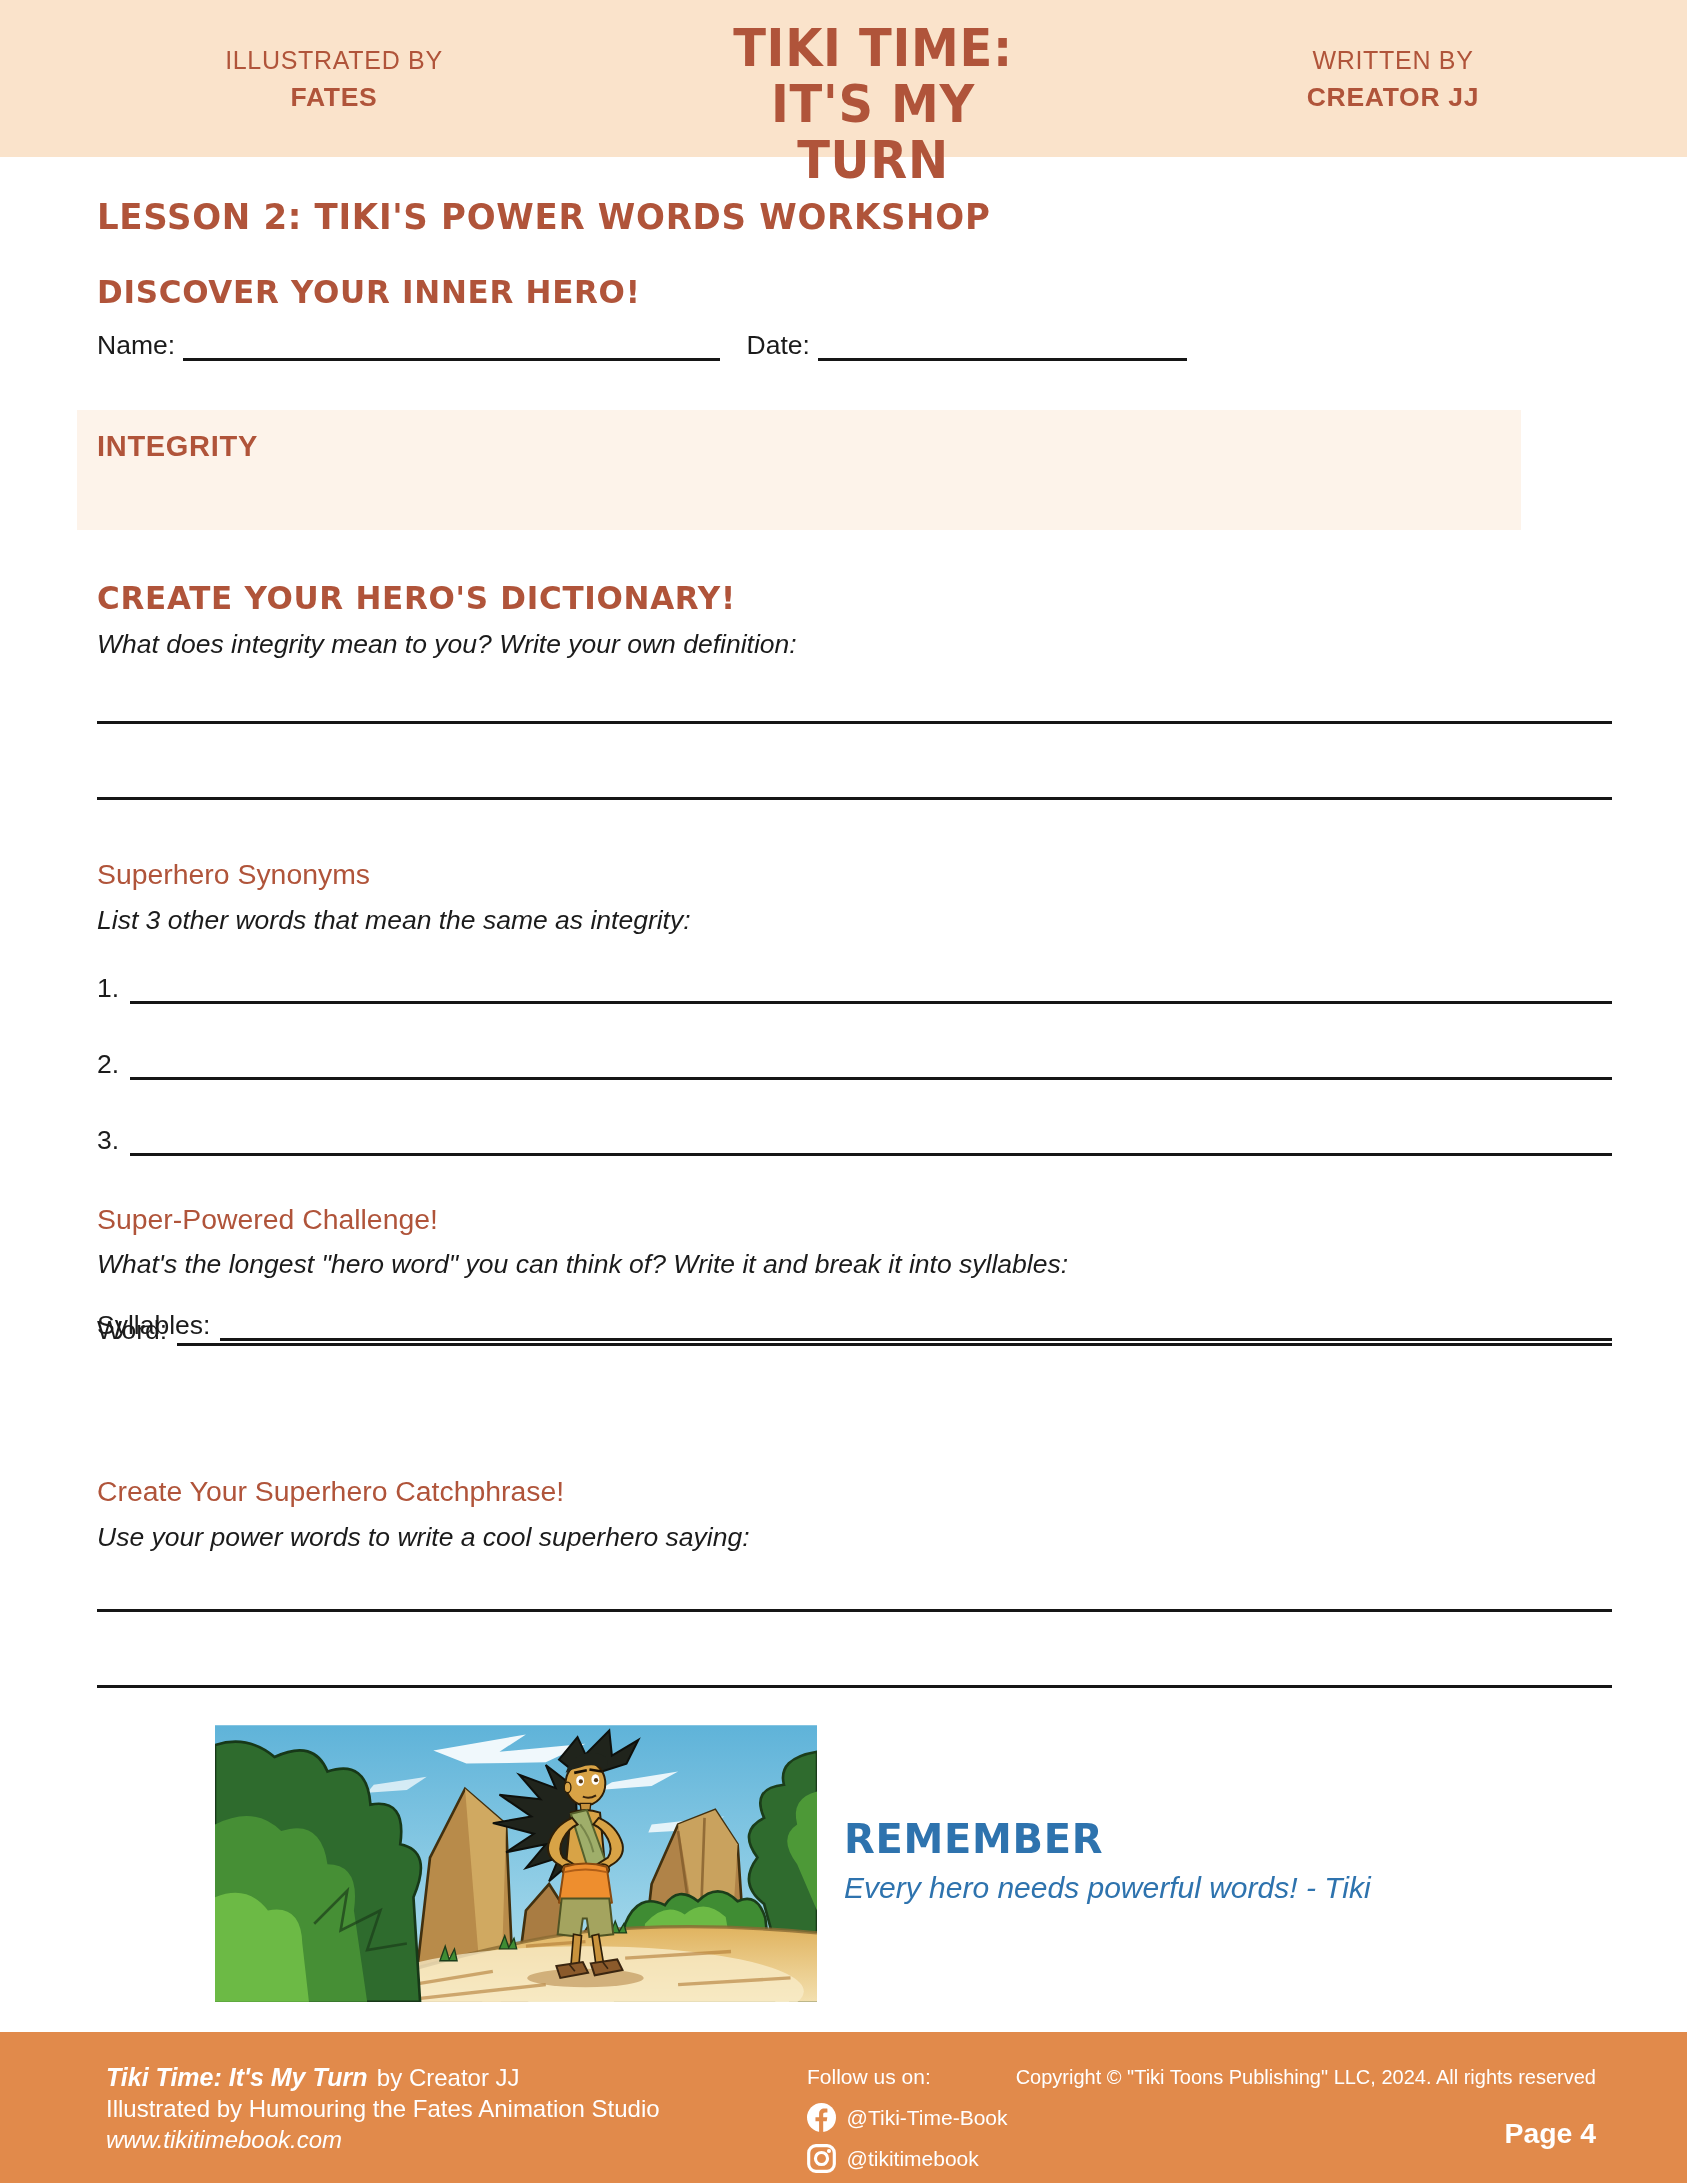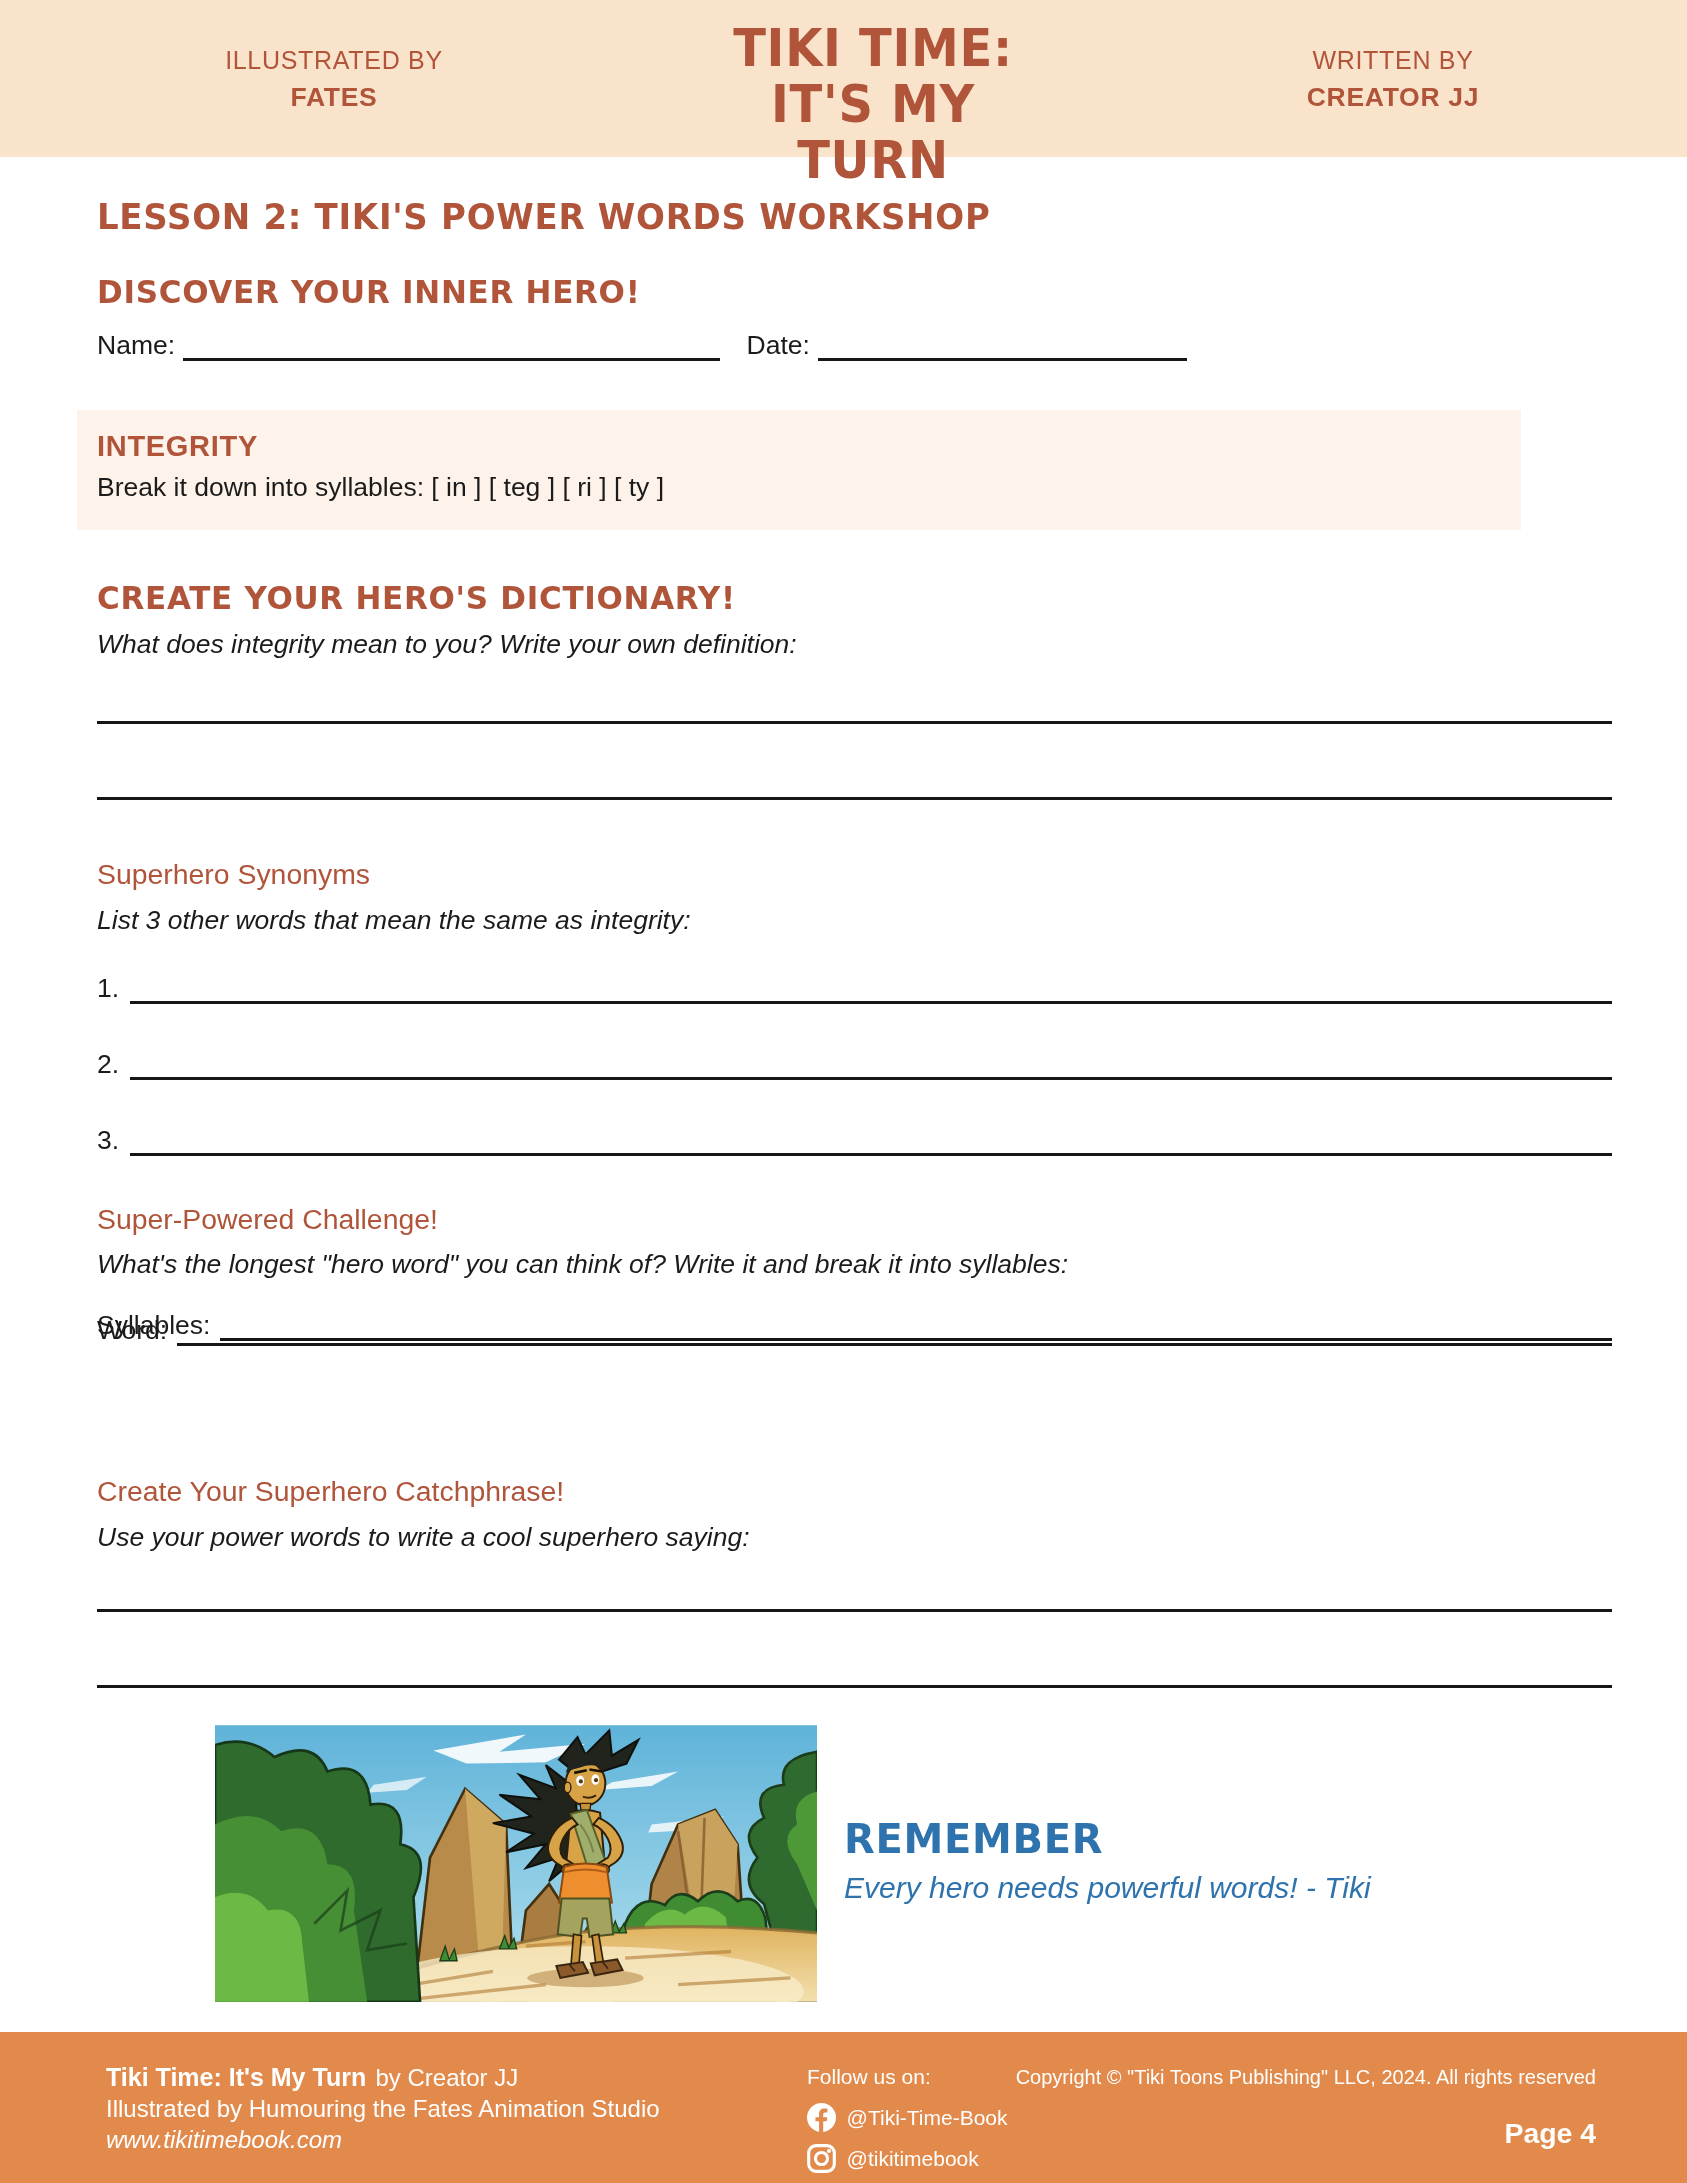--- a/index.html
+++ b/index.html
@@ -52,21 +52,21 @@
   .illustration svg{display:block;width:100%;height:100%;}
 
   
   .remember{position:absolute;left:844px;top:1816px;color:var(--remember-blue,#2E73AE);}
   .remember-heading{font-family:"DejaVu Sans",sans-serif;font-weight:800;font-size:40px;letter-spacing:0.7px;}
   .remember-quote{font-size:30px;font-style:italic;margin-top:9.3px;}
 
   
   .footer{position:absolute;left:0;top:2032px;width:1687px;height:151px;background:var(--footer-orange,#E18A4B);color:#ffffff;}
   .footer-left{position:absolute;left:106px;top:30px;font-size:24px;line-height:31px;}
-  .footer-title{font-weight:700;font-size:25px;}
+  .footer-title{font-weight:700;font-style:italic;font-size:25px;}
   .footer-byline{margin-left:9.3px;}
   .footer-website{font-style:italic;}
   .footer-follow{position:absolute;left:807px;top:30px;font-size:21px;line-height:29px;}
   .social-row{display:flex;align-items:center;margin-top:12px;}
   .social-icon{width:29px;height:29px;margin-right:10.6px;flex:0 0 auto;}
   .footer-copyright{position:absolute;right:91px;top:34px;font-size:20px;text-align:right;}
   .footer-page{position:absolute;right:91px;top:85px;font-size:28.4px;font-weight:700;}
 </style>
 </head>
 <body>
@@ -93,21 +93,20 @@
 
   <div class="name-date-row">
     <span>Name:</span>
     <span class="wline name-line"></span>
     <span class="date-label">Date:</span>
     <span class="wline date-line"></span>
   </div>
 
   <section class="integrity-box">
     <div class="integrity-word">INTEGRITY</div>
-    <div class="integrity-instruction">Break it down into syllables: [ in ] [ teg ] [ ri ] [ ty ]</div>
   </section>
 
   <div class="comic h-dictionary">CREATE YOUR HERO'S DICTIONARY!</div>
   <div class="abs body-text" style="top:629px;">What does integrity mean to you? Write your own definition:</div>
   <div class="full-line" style="top:721px;"></div>
   <div class="full-line" style="top:797px;"></div>
 
   <div class="abs sub-heading" style="top:858px;">Superhero Synonyms</div>
   <div class="abs body-text" style="top:905px;">List 3 other words that mean the same as integrity:</div>
 

